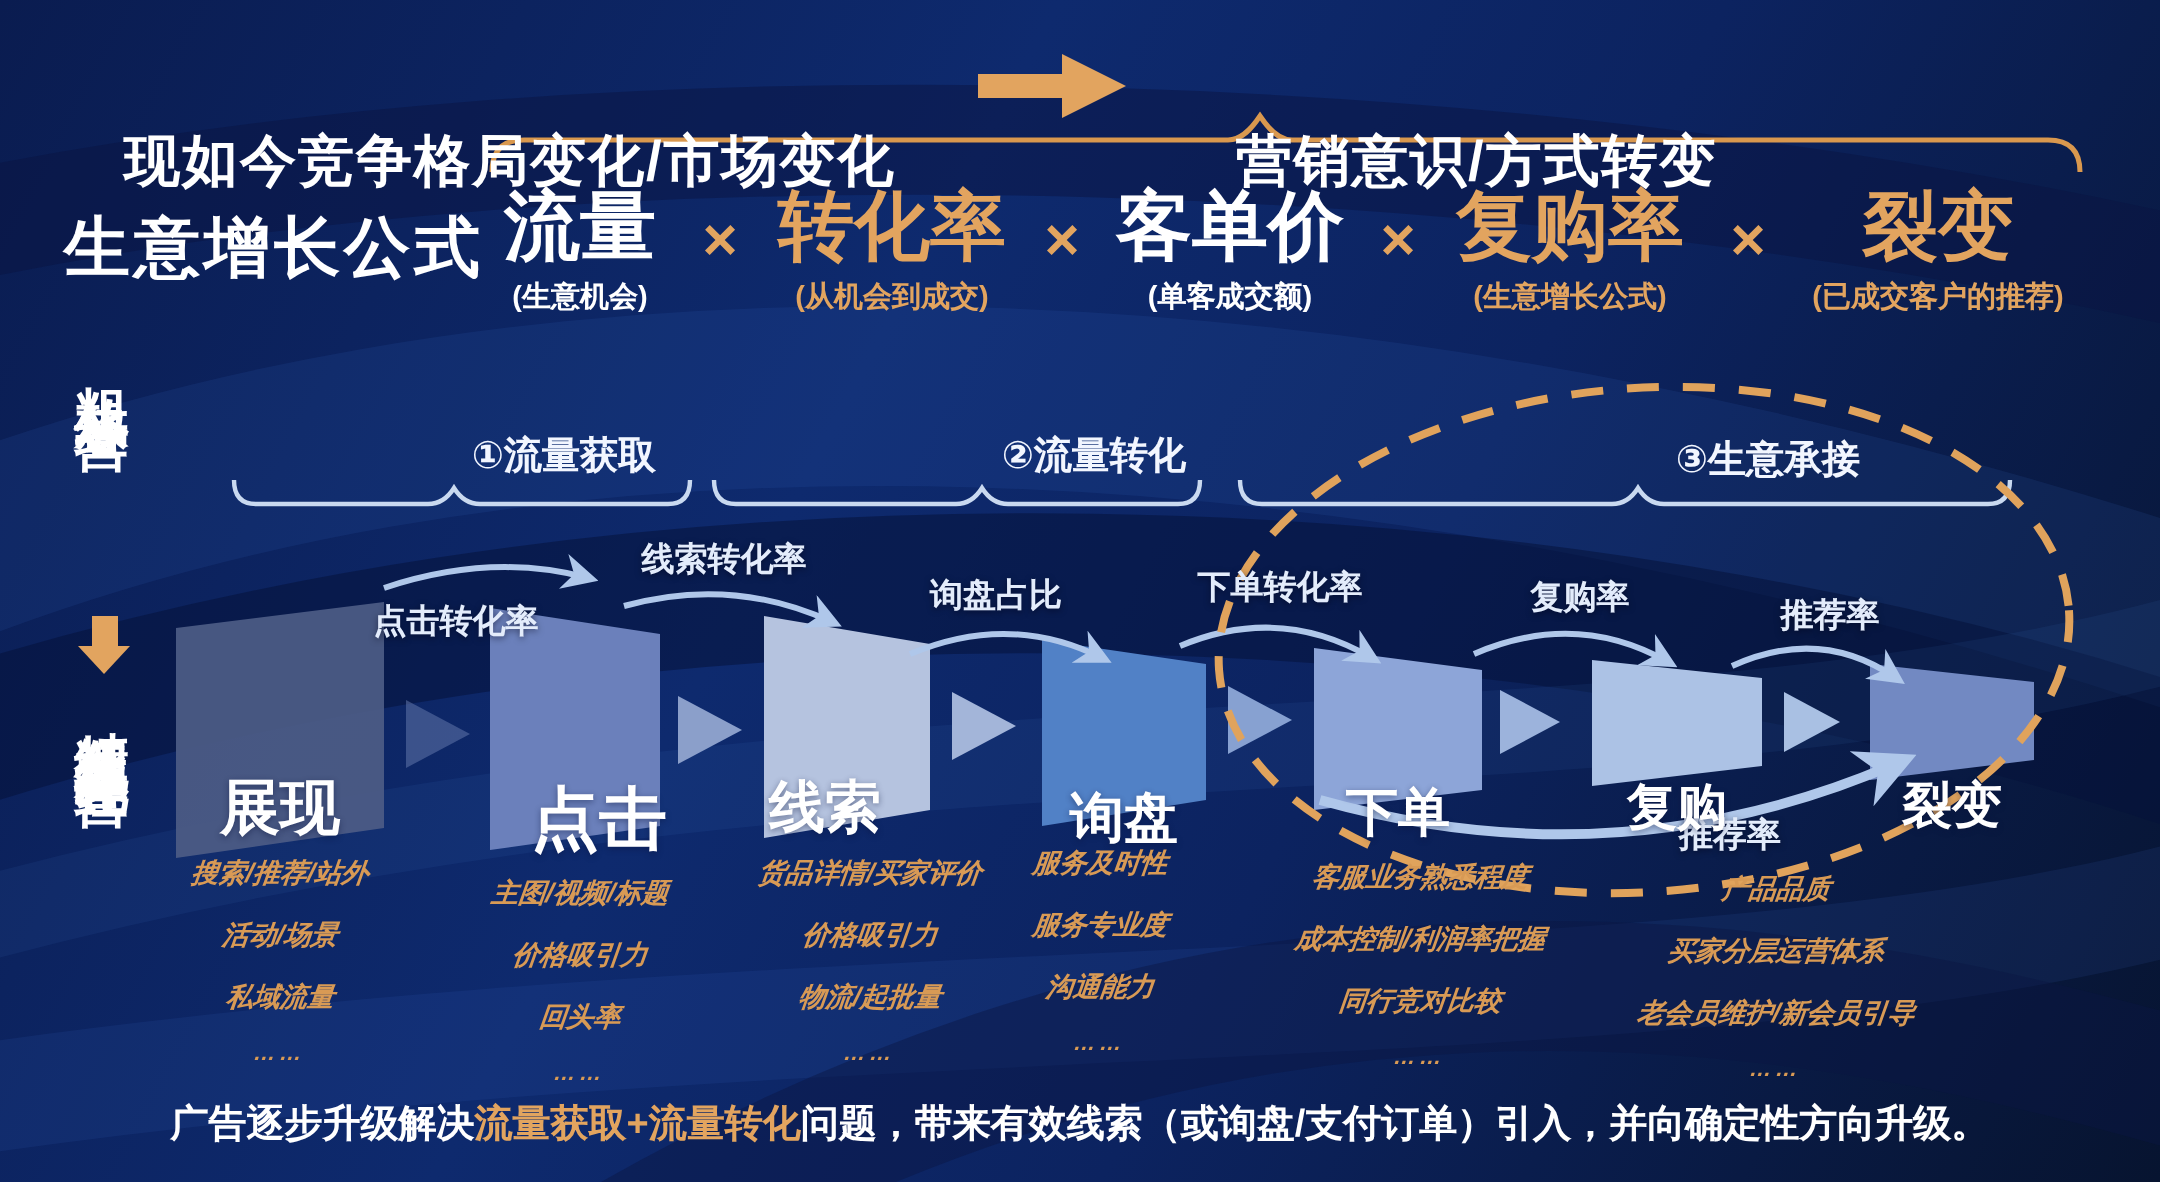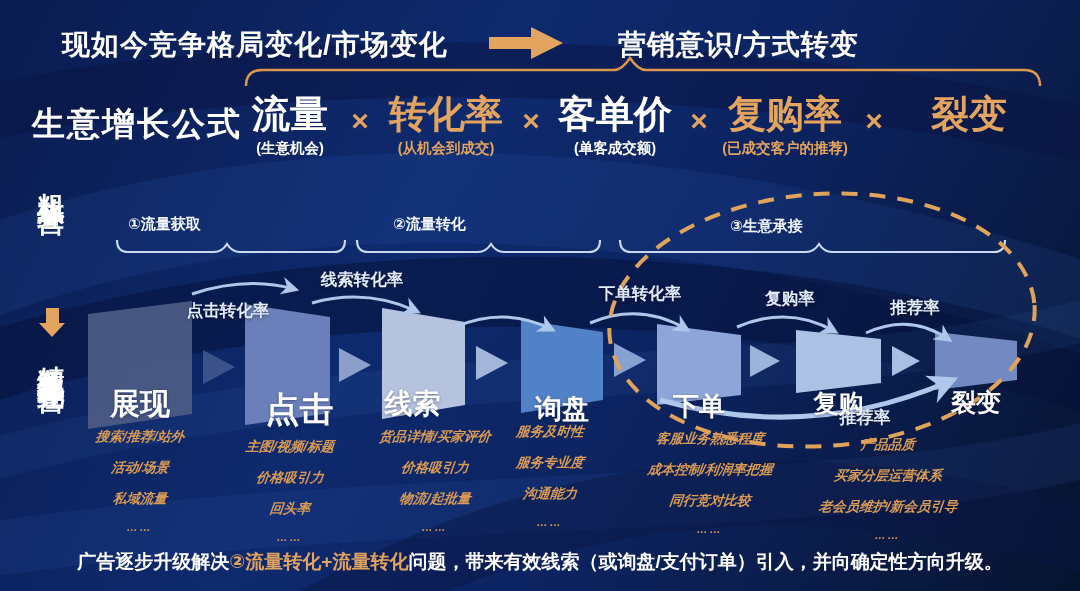--- a/index.html
+++ b/index.html
@@ -5,33 +5,33 @@
   html,body{margin:0;padding:0;background:#04102e;}
   #canvas{
     position:relative;width:1080px;height:591px;overflow:hidden;
     font-family:"Liberation Sans","DejaVu Sans",sans-serif;
     background:linear-gradient(118deg,#0a1c50 0%,#0e2a6e 38%,#0c2360 62%,#071430 100%);
   }
   .abs{position:absolute;}
   .white{color:#ffffff;}
   .orange{color:#e2a45f;}
   
-  .hdr-title{font-size:28px;font-weight:bold;color:#ffffff;letter-spacing:1px;white-space:nowrap;}
+  .hdr-title{font-size:28px;font-weight:bold;color:#ffffff;letter-spacing:1px;white-space:nowrap;margin-top:36px;}
   
   .formula-label{font-size:33px;font-weight:bold;color:#ffffff;letter-spacing:2px;white-space:nowrap;}
   .term{width:150px;text-align:center;}
   .term .t-name{font-size:38px;font-weight:bold;line-height:1.1;white-space:nowrap;}
   .term .t-sub{font-size:14.5px;font-weight:bold;margin-top:3px;white-space:nowrap;}
   .op{font-size:30px;font-weight:bold;color:#e2a45f;width:50px;text-align:center;}
   
   .rail{writing-mode:vertical-rl;text-orientation:upright;font-size:27px;font-weight:bold;color:#ffffff;letter-spacing:5px;line-height:1.1;}
   .rail-arrow-bar{left:46px;top:308px;width:13px;height:15px;background:#e2a45f;}
   .rail-arrow-head{left:39px;top:323px;width:0;height:0;border-left:13.5px solid transparent;border-right:13.5px solid transparent;border-top:14px solid #e2a45f;}
   
-  .stage-label{font-size:15px;font-weight:bold;color:#f2f6ff;text-align:left;width:200px;white-space:nowrap;}
+  .stage-label{font-size:19px;font-weight:bold;color:#f2f6ff;text-align:right;width:200px;white-space:nowrap;}
   
   .rate{font-size:16.5px;font-weight:bold;color:#e3ecfb;text-align:center;width:150px;white-space:nowrap;text-shadow:0 1px 3px rgba(0,0,20,.5);}
   
   .seg-label{font-weight:bold;color:#ffffff;text-align:center;text-shadow:0 1px 3px rgba(10,20,60,.45);white-space:nowrap;margin-top:38px;}
   
   .items-col{text-align:center;color:#d89a55;font-style:italic;font-weight:bold;}
   .items-col .it{font-size:13.5px;margin-bottom:13px;transform:skewX(-6deg);white-space:nowrap;}
   .items-col .it.dots{font-size:11px;letter-spacing:2px;}
   
   .footer{left:40px;top:549px;width:1000px;text-align:center;font-size:19px;font-weight:bold;color:#ffffff;white-space:nowrap;}
@@ -109,38 +109,40 @@
     <div class="t-sub orange">(从机会到成交)</div>
   </div>
   <div class="abs op" style="left:506px;top:104px;">×</div>
   <div class="abs term" style="left:540px;top:94px;">
     <div class="t-name white">客单价</div>
     <div class="t-sub white">(单客成交额)</div>
   </div>
   <div class="abs op" style="left:674px;top:104px;">×</div>
   <div class="abs term" style="left:710px;top:94px;">
     <div class="t-name orange">复购率</div>
-    <div class="t-sub orange">(已成交客户的推荐)</div>
+    <div class="t-sub orange">(生意增长公式)</div>
   </div>
   <div class="abs op" style="left:849px;top:104px;">×</div>
   <div class="abs term" style="left:894px;top:94px;">
     <div class="t-name orange">裂变</div>
+    <div class="t-sub orange">(已成交客户的推荐)</div>
   </div>
 
   <div class="abs rail" style="left:35px;top:172px;">粗放经营</div>
   <div class="abs rail-arrow-bar"></div>
   <div class="abs rail-arrow-head"></div>
   <div class="abs rail" style="left:35px;top:344px;letter-spacing:3px;">精细化差异化经营</div>
 
   <div class="abs stage-label" style="left:128px;top:215px;">①流量获取</div>
   <div class="abs stage-label" style="left:730px;top:217px;">③生意承接</div>
   <div class="abs stage-label" style="left:393px;top:215px;">②流量转化</div>
 
   <div class="abs rate" style="left:153px;top:258px;margin-top:42px;">点击转化率</div>
   <div class="abs rate" style="left:287px;top:269px;">线索转化率</div>
+  <div class="abs rate" style="left:423px;top:287px;">询盘占比</div>
   <div class="abs rate" style="left:565px;top:283px;">下单转化率</div>
   <div class="abs rate" style="left:715px;top:288px;">复购率</div>
   <div class="abs rate" style="left:840px;top:297px;">推荐率</div>
   <div class="abs rate" style="left:790px;top:406px;font-size:17px;">推荐率</div>
 
   <div class="abs seg-label" style="left:88px;top:346px;width:104px;font-size:30px;">展现</div>
   <div class="abs seg-label" style="left:257px;top:349px;width:85px;font-size:34px;">点击</div>
   <div class="abs seg-label" style="left:382px;top:347px;width:61px;font-size:28px;">线索</div>
   <div class="abs seg-label" style="left:521px;top:353px;width:82px;font-size:27px;">询盘</div>
   <div class="abs seg-label" style="left:657px;top:351px;width:84px;font-size:26px;">下单</div>
@@ -178,16 +180,16 @@
     <div class="it dots">……</div>
   </div>
   <div class="abs items-col" style="left:783px;top:436px;width:210px;">
     <div class="it">产品品质</div>
     <div class="it">买家分层运营体系</div>
     <div class="it">老会员维护/新会员引导</div>
     <div class="it dots">……</div>
   </div>
 
   <div class="abs footer">
-    <span>广告逐步升级解决</span><span class="hl">②流量转化+流量转化</span><span>问题，带来有效线索（或询盘/支付订单）引入，并向确定性方向升级。</span>
+    <span>广告逐步升级解决</span><span class="hl">流量获取+流量转化</span><span>问题，带来有效线索（或询盘/支付订单）引入，并向确定性方向升级。</span>
   </div>
 
 </div>
 
 </body></html>

